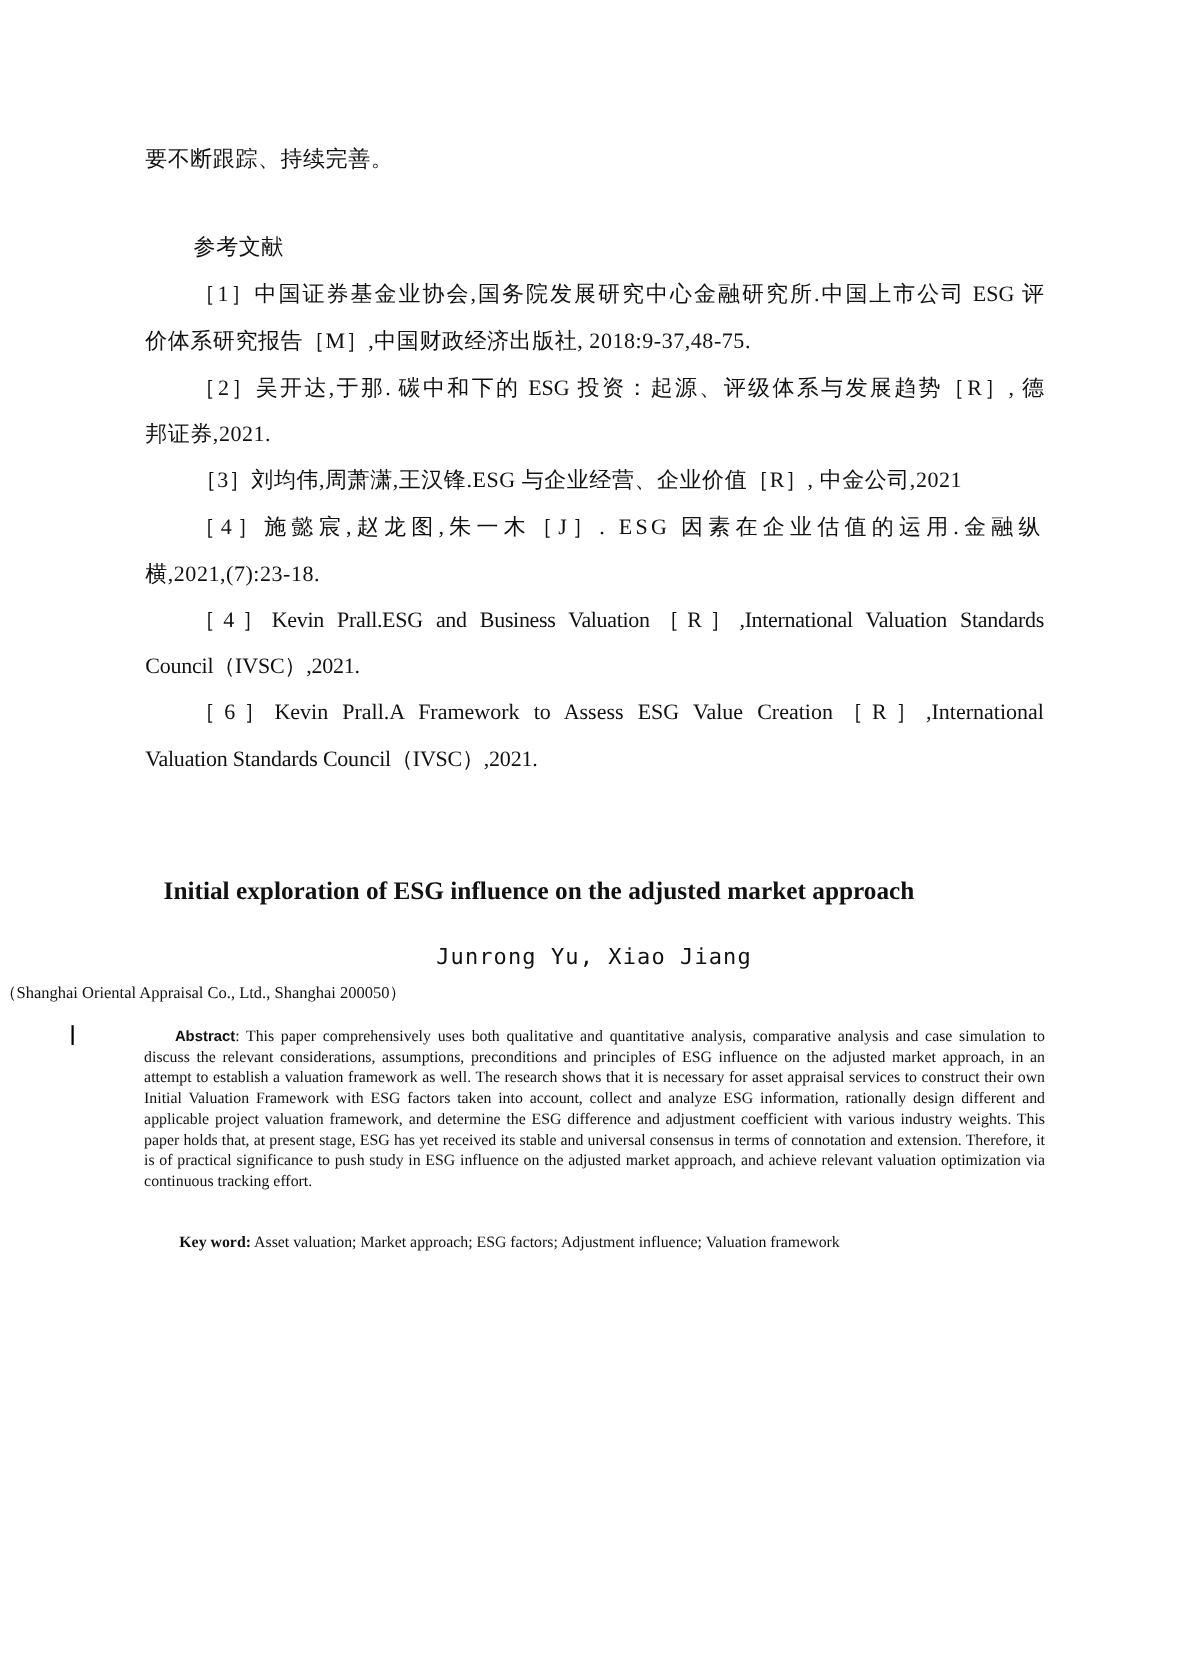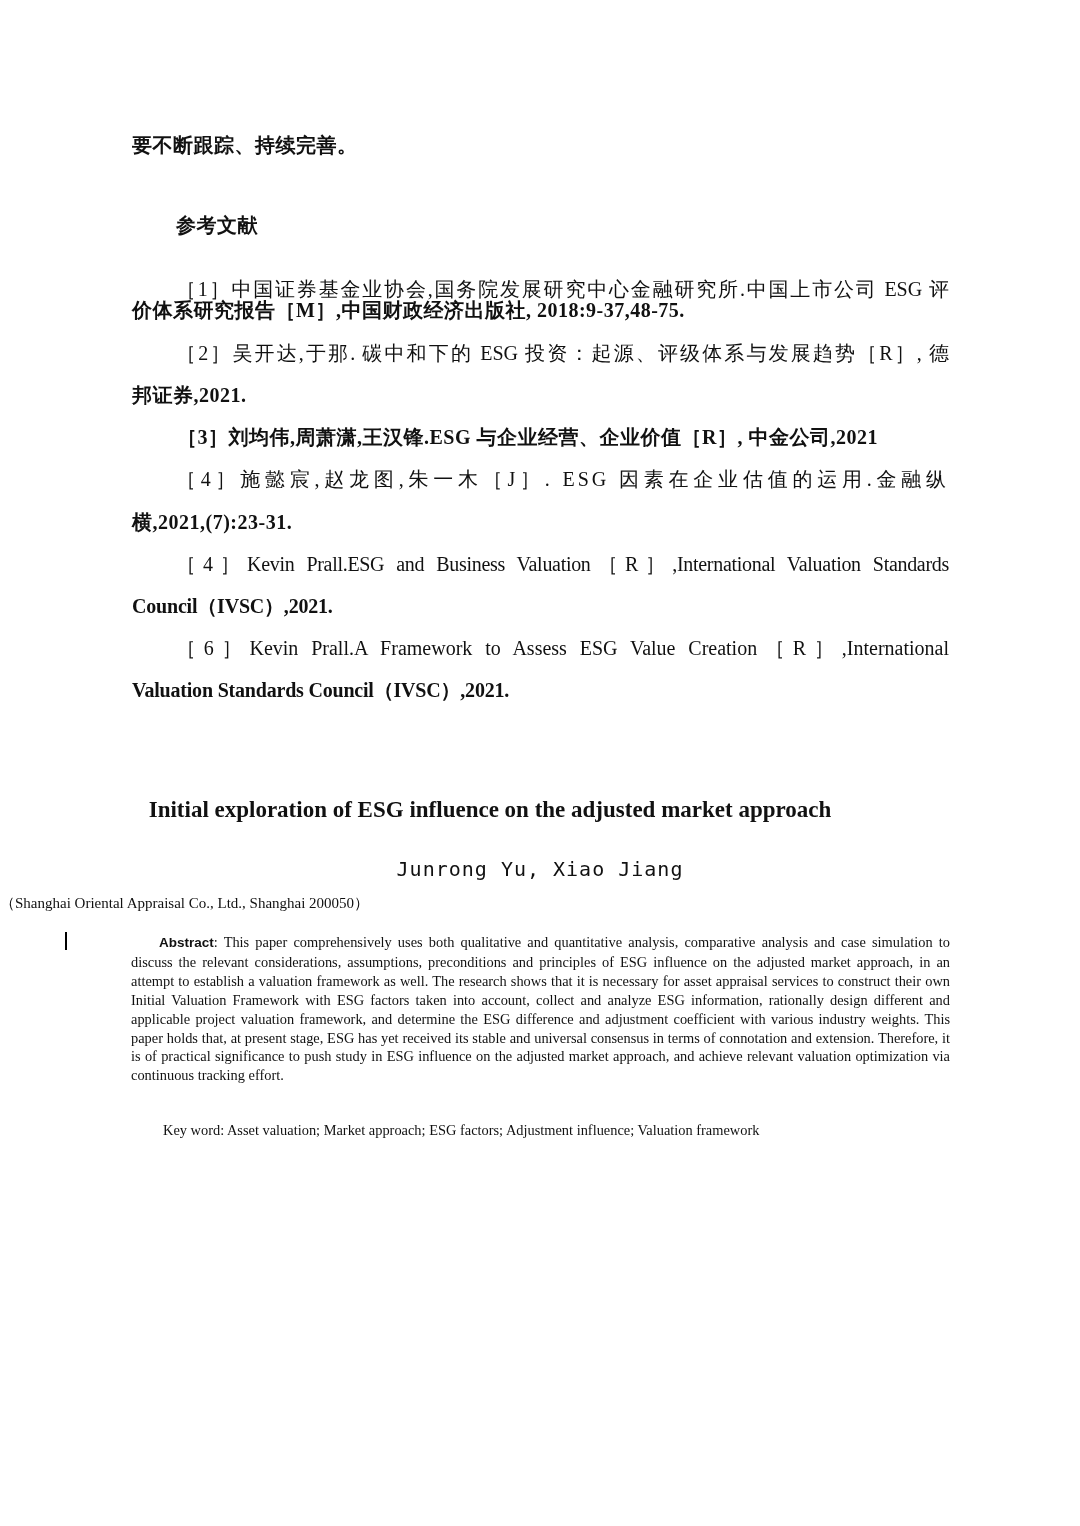--- a/index.html
+++ b/index.html
@@ -1,51 +1,51 @@
 <!DOCTYPE html>
 <html><head>
 <meta charset="utf-8">
 <style>
   html, body { margin: 0; padding: 0; background: #ffffff; }
   body { width: 1080px; height: 1526px; position: relative; overflow: hidden; color: #111; }
   .serif { font-family: "Liberation Serif", "DejaVu Serif", serif; }
   .mono { font-family: "DejaVu Sans Mono", "Liberation Mono", monospace; }
   .sans { font-family: "Liberation Sans", "DejaVu Sans", sans-serif; }
 
-  .line { position: absolute; white-space: nowrap; font-size: 20px; line-height: 26px; letter-spacing: 0.5px; font-weight: bold; }
+  .line { position: absolute; white-space: nowrap; font-size: 20px; line-height: 26px; letter-spacing: 0.5px; }
   .justify { position: absolute; left: 132px; width: 817px; text-align: justify; text-align-last: justify; font-size: 20px; line-height: 26px; white-space: nowrap; }
 
   .title { position: absolute; left: 0; width: 980px; top: 795px; text-align: center; font-weight: bold; font-size: 23px; line-height: 30px; }
   .authors { position: absolute; left: 0; width: 1080px; top: 856px; text-align: center; font-size: 20px; line-height: 26px; letter-spacing: 1px; }
   .affil { position: absolute; left: 0; width: 1080px; top: 893px; text-align: left; font-size: 15px; line-height: 20px; }
 
   .abstract { position: absolute; left: 131px; width: 819px; top: 933px; font-size: 14.4px; line-height: 18.9px; text-align: justify; }
   .abstract .label { font-weight: bold; font-size: 13.5px; }
   .keywords { position: absolute; left: 163px; top: 1121px; font-size: 14.4px; line-height: 19px; white-space: nowrap; }
-  .keywords .label { font-weight: normal; text-align: center; }
+  .keywords .label { font-weight: bold; text-align: center; }
 
   .cursor { position: absolute; left: 65px; top: 932px; width: 2px; height: 18px; background: #000; }
 </style>
 </head>
 <body>
 
 <div class="line serif" style="left:132px; top:132px;">要不断跟踪、持续完善。</div>
 
 <div class="line serif" style="left:176px; top:212px;">参考文献</div>
 
-<div class="justify serif" style="top:255px; width:773px; left:176px;margin-top:21px;">［1］中国证券基金业协会,国务院发展研究中心金融研究所.中国上市公司 ESG 评</div>
+<div class="justify serif" style="top:255px; width:773px; left:176px;">［1］中国证券基金业协会,国务院发展研究中心金融研究所.中国上市公司 ESG 评</div>
 <div class="line serif" style="left:132px; top:297px;">价体系研究报告［M］,中国财政经济出版社, 2018:9-37,48-75.</div>
 
 <div class="justify serif" style="top:340px; width:773px; left:176px;">［2］吴开达,于那. 碳中和下的 ESG 投资：起源、评级体系与发展趋势［R］, 德</div>
 <div class="line serif" style="left:132px; top:382px;text-align:center;">邦证券,2021.</div>
 
 <div class="line serif" style="left:177px; top:424px;">［3］刘均伟,周萧潇,王汉锋.ESG 与企业经营、企业价值［R］, 中金公司,2021</div>
 
 <div class="justify serif" style="top:466px; width:773px; left:176px; letter-spacing:3px;">［4］施懿宸,赵龙图,朱一木［J］. ESG 因素在企业估值的运用.金融纵</div>
-<div class="line serif" style="left:132px; top:509px;">横,2021,(7):23-31.</div>
+<div class="line serif" style="left:132px; top:509px;">横,2021,(7):23-18.</div>
 
 <div class="justify serif" style="top:551px; width:773px; left:176px; letter-spacing:-0.3px;">［4］Kevin Prall.ESG and Business Valuation［R］,International Valuation Standards</div>
 <div class="line serif" style="left:132px; top:593px; letter-spacing:-0.2px;">Council（IVSC）,2021.</div>
 
 <div class="justify serif" style="top:635px; width:773px; left:176px;">［6］Kevin Prall.A Framework to Assess ESG Value Creation［R］,International</div>
 <div class="line serif" style="left:132px; top:677px; letter-spacing:-0.2px;">Valuation Standards Council（IVSC）,2021.</div>
 
 <div class="title serif">Initial exploration of ESG influence on the adjusted market approach</div>
 <div class="authors mono">Junrong Yu, Xiao Jiang</div>
 <div class="affil serif">（Shanghai Oriental Appraisal Co., Ltd., Shanghai 200050）</div>

